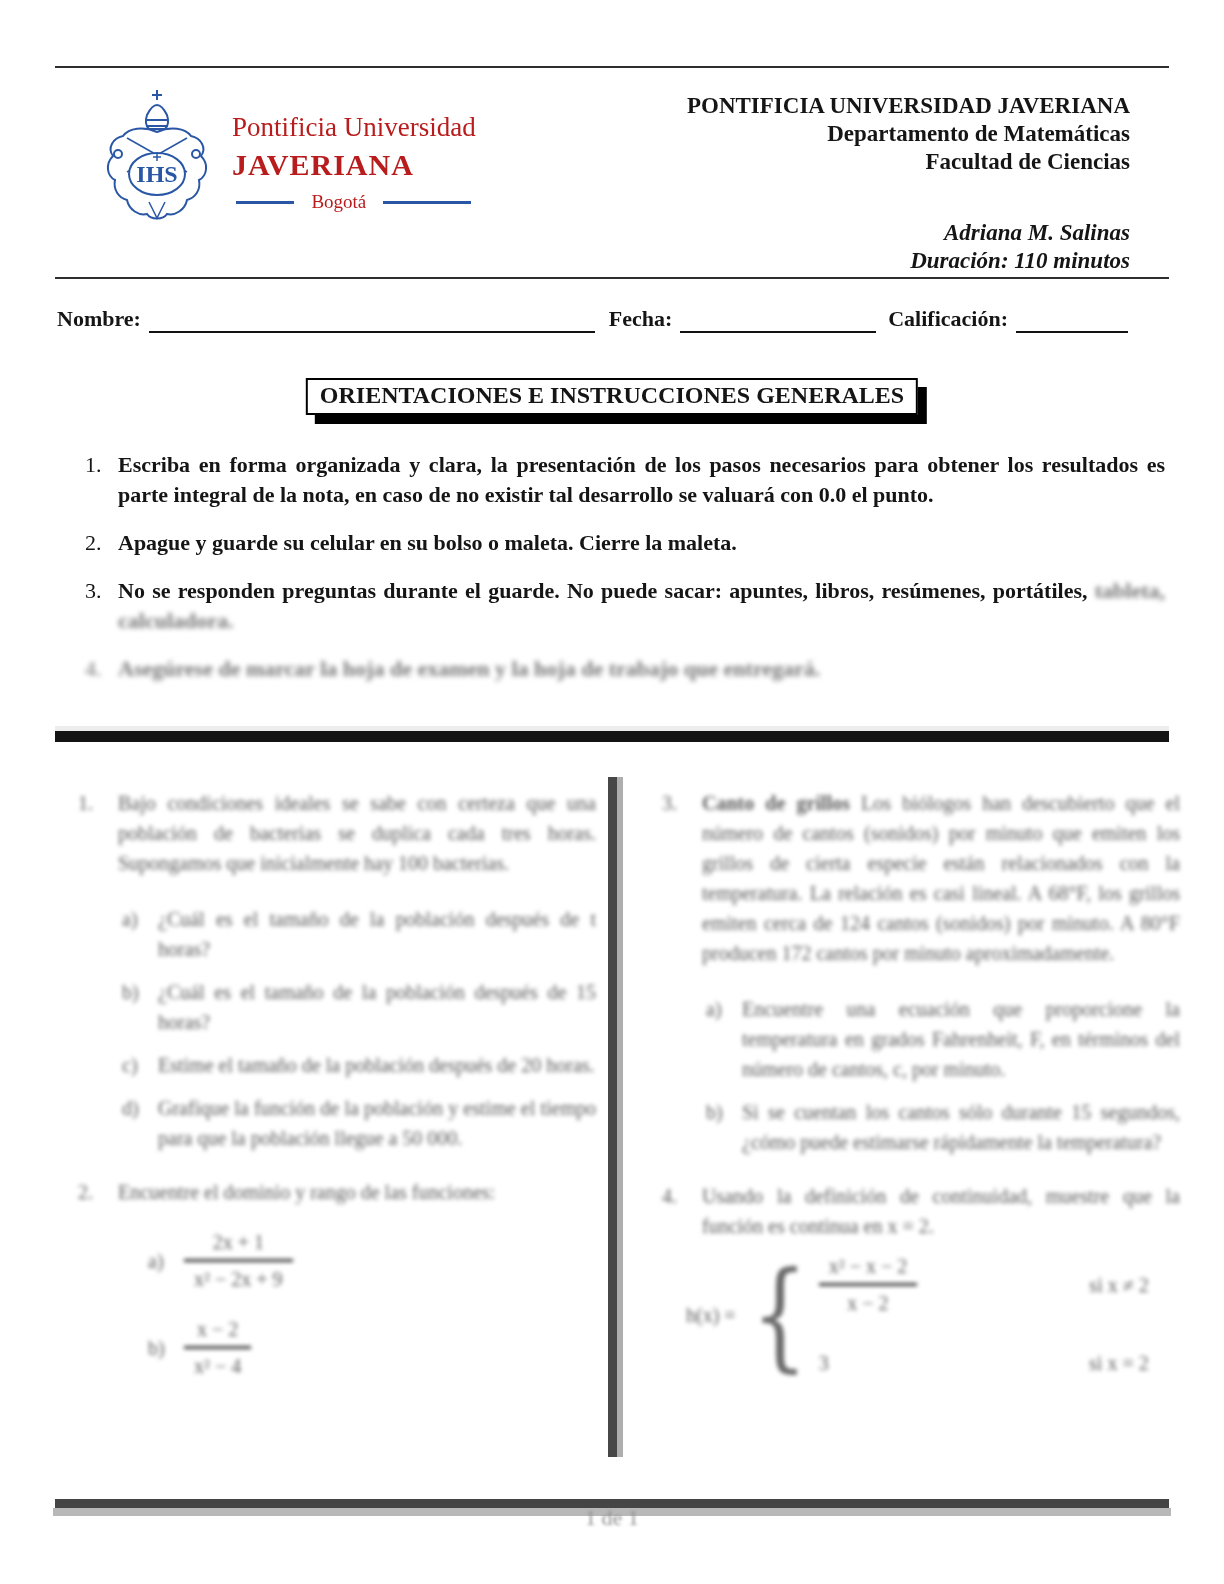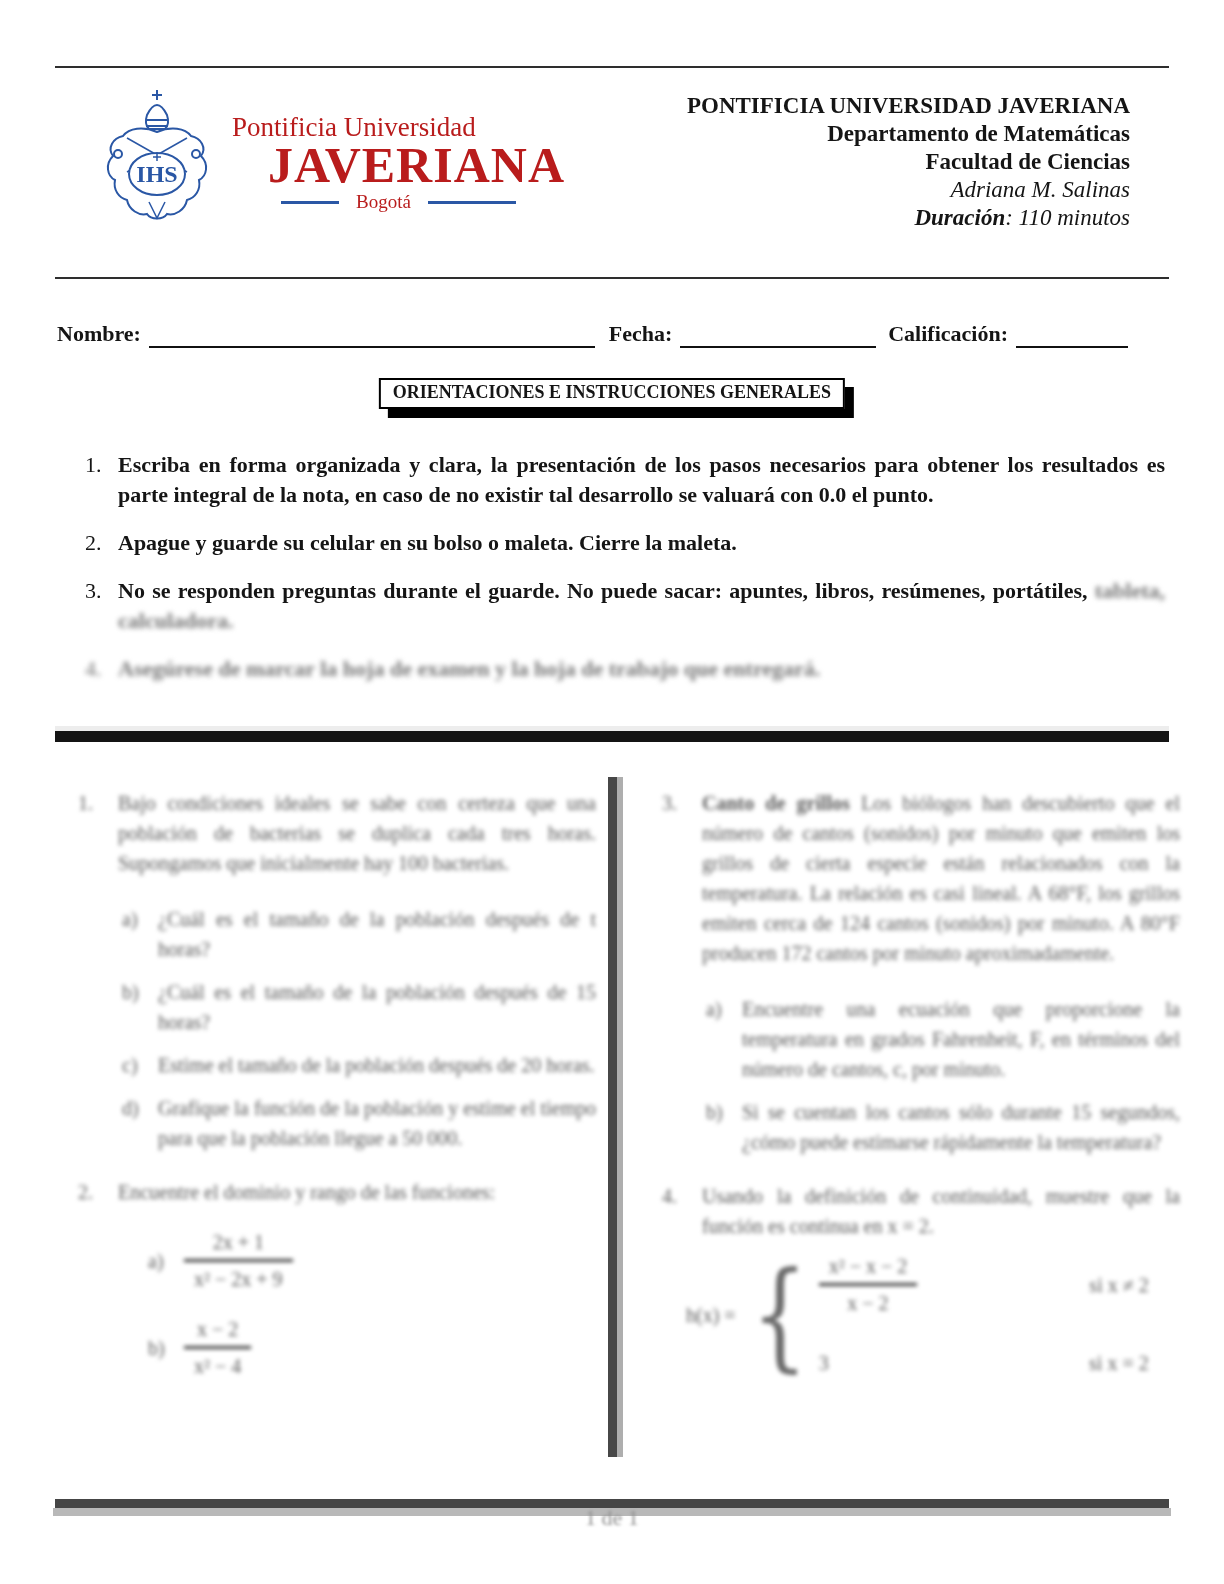--- a/index.html
+++ b/index.html
@@ -7,43 +7,43 @@
         font-family:"Liberation Serif",serif;color:#151515;}
 
   
   .hr-top{position:absolute;left:55px;width:1114px;top:66px;height:2px;background:#2e2e2e;}
   .hr-mid{position:absolute;left:55px;width:1114px;top:277px;height:2px;background:#2e2e2e;}
 
   
   .logo{position:absolute;left:96px;top:88px;display:flex;align-items:flex-start;}
   .logo-text{margin-left:14px;padding-top:24px;color:#b91c1c;}
   .lg1{font-size:27px;line-height:30px;}
-  .lg2{font-size:50px;font-weight:bold;letter-spacing:1px;line-height:46px;margin-left:36px;}
+  .lg2{font-size:30px;font-weight:bold;letter-spacing:1px;line-height:46px;}
   .lg3{display:flex;align-items:center;gap:17px;font-size:19px;margin-top:3px;justify-content:center;}
   .dash{display:inline-block;height:3px;background:#2a57a5;}
   .dash-l{width:58px;}.dash-r{width:88px;}
 
   
   .head-right{position:absolute;right:94px;top:92px;text-align:right;
               font-size:23px;font-weight:bold;line-height:28px;}
-  .head-right .it{font-style:italic;font-weight:normal;}
+  .head-right .it{font-style:italic;font-weight:bold;margin-top:43px;}
   .head-right .bi{font-style:italic;font-weight:bold;}
 
   
-  .fields{position:absolute;left:57px;right:96px;top:320px;display:flex;align-items:flex-end;
+  .fields{position:absolute;left:57px;right:96px;top:305px;display:flex;align-items:flex-end;
           font-size:22px;font-weight:bold;line-height:28px;}
   .fline{border-bottom:2px solid #111;height:24px;display:inline-block;}
   .fl-name{flex:1;margin:0 14px 0 8px;}
   .fl-date{width:196px;margin:0 12px 0 8px;}
   .fl-grade{width:112px;margin:0 0 0 8px;}
 
   
   .obox{position:absolute;left:50%;transform:translateX(-50%);top:378px;
         border:2px solid #000;box-shadow:9px 9px 0 #000;background:#fff;
-        padding:2px 12px 4px;font-size:18px;font-weight:bold;white-space:nowrap;}
+        padding:2px 12px 4px;font-size:24px;font-weight:bold;white-space:nowrap;}
 
   
   .ins{position:absolute;left:85px;width:1080px;top:450px;font-size:22px;line-height:30px;}
   .ins-item{display:flex;margin-bottom:18px;}
   .ins-num{width:33px;flex:none;}
   .ins-body{flex:1;text-align:justify;font-weight:bold;}
   .ins-bold{font-weight:bold;}
   .blur-heavy{filter:blur(2.6px);color:#777;}
 
   

